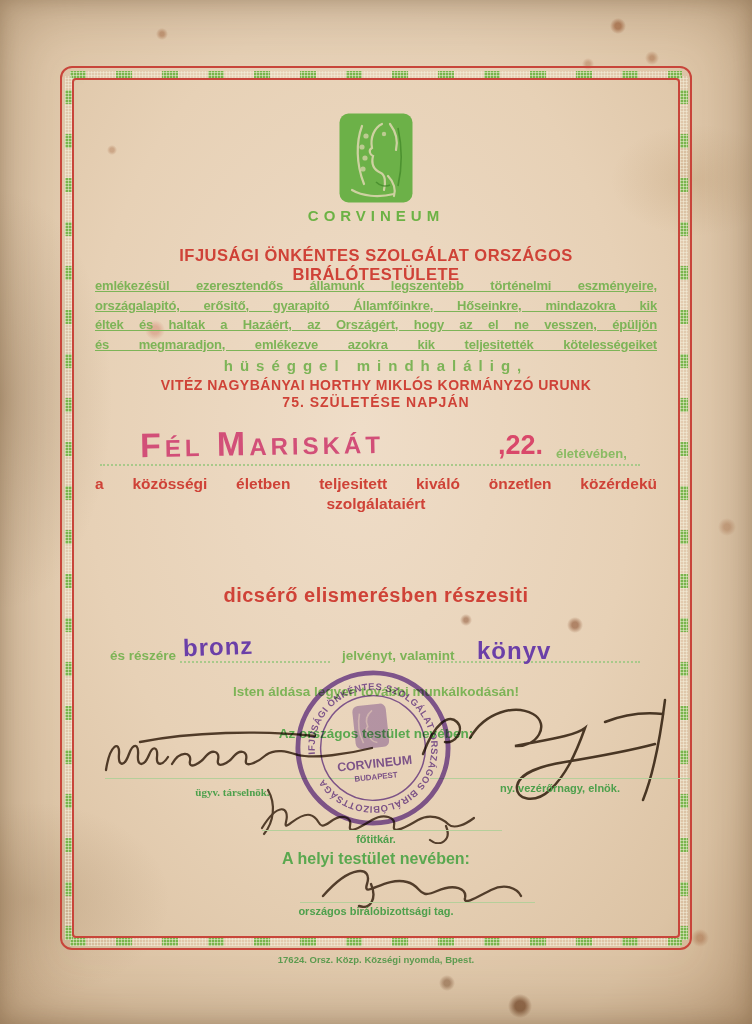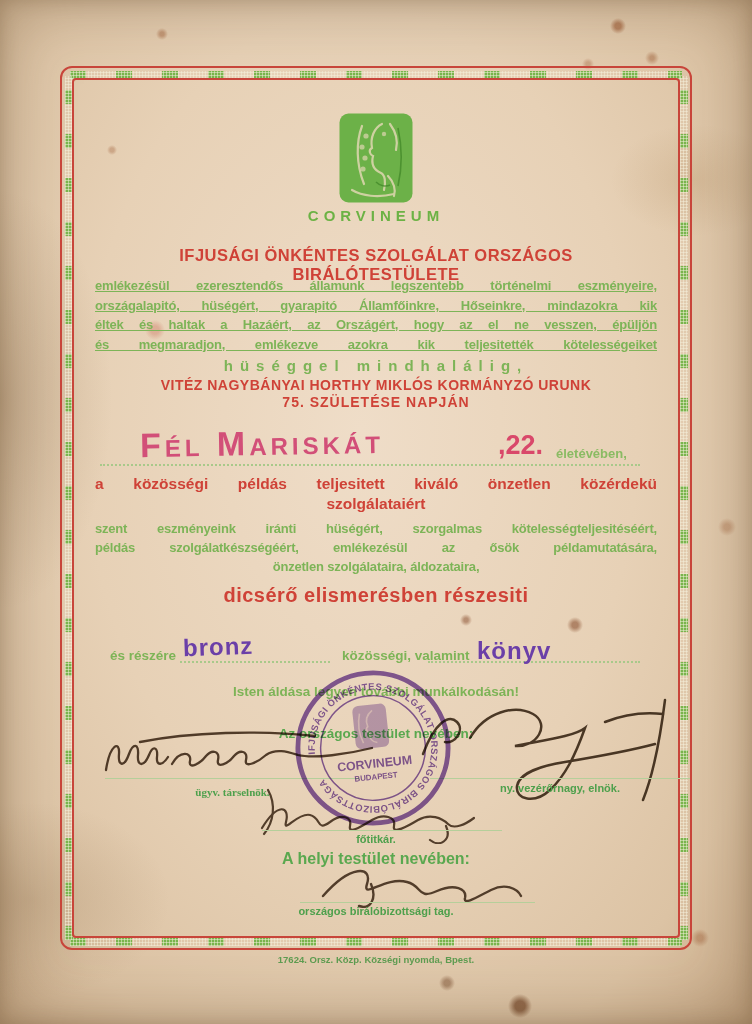--- a/index.html
+++ b/index.html
@@ -126,48 +126,43 @@
       <path d="M60,16 C64,34 64,56 60,74"></path>
       <path d="M38,70 C42,74 48,75 52,73"></path>
     </g>
   </svg>
 
   <div class="abs ctr brand">CORVINEUM</div>
   <div class="abs ctr red title">IFJUSÁGI ÖNKÉNTES SZOLGÁLAT ORSZÁGOS BIRÁLÓTESTÜLETE</div>
 
   <div class="abs preamble green">
     <div class="jline">emlékezésül ezeresztendős államunk legszentebb történelmi eszményeire,</div>
-    <div class="jline">országalapitó, hüségért, gyarapitó Államfőinkre, Hőseinkre, mindazokra kik</div>
+    <div class="jline">országalapitó, erősitő, gyarapitó Államfőinkre, Hőseinkre, mindazokra kik</div>
     <div class="jline">éltek és haltak a Hazáért, az Országért, hogy az el ne vesszen, épüljön</div>
     <div class="jline">és megmaradjon, emlékezve azokra kik teljesitették kötelességeiket</div>
   </div>
   <div class="abs ctr green motto">hüséggel mindhalálig,</div>
 
   <div class="abs ctr red occ1">VITÉZ NAGYBÁNYAI HORTHY MIKLÓS KORMÁNYZÓ URUNK</div>
   <div class="abs ctr red occ2">75. SZÜLETÉSE NAPJÁN</div>
 
   <div class="abs name">Fél Mariskát</div>
   <div class="abs age">,22.</div>
   <div class="abs agesfx">életévében,</div>
   <div class="abs dotline" style="top:464px; left:100px; width:540px;"></div>
 
-  <div class="abs red merit1 jline">a közösségi példás teljesitett kiváló önzetlen közérdekü</div>
+  <div class="abs red merit1 jline">a közösségi életben teljesitett kiváló önzetlen közérdekü</div>
   <div class="abs ctr red merit2">szolgálataiért</div>
-  <div class="abs mgreen green">
-    <div class="jline">szent eszményeink iránti hüségért, szorgalmas kötelességteljesitéséért,</div>
-    <div class="jline">példás szolgálatkészségéért, emlékezésül az ősök példamutatására,</div>
-    <div style="text-align:center;">önzetlen szolgálataira, áldozataira,</div>
-  </div>
 
   <div class="abs ctr red award">dicsérő elismerésben részesiti</div>
 
   <div class="abs green grant-prefix">és részére</div>
   <div class="abs dotline" style="top:661px; left:180px; width:150px;"></div>
   <div class="abs grant-badge">bronz</div>
-  <div class="abs green grant-middle">közösségi, valamint</div>
+  <div class="abs green grant-middle">jelvényt, valamint</div>
   <div class="abs dotline" style="top:661px; left:428px; width:212px;"></div>
   <div class="abs grant-gift">könyv</div>
 
   <div class="abs ctr green blessing">Isten áldása legyen további munkálkodásán!</div>
   <div class="abs ctr national">Az országos testület nevében:</div>
 
   <svg class="abs blend" style="left:100px; top:726px;" width="290" height="58" viewBox="0 0 290 58">
     <g stroke="#4a3827" fill="none" stroke-width="2.3" stroke-linecap="round" opacity=".92">
       <path d="M6,44 C10,18 20,14 19,28 C18,40 24,42 29,28 C33,17 39,17 38,29 C37,41 44,41 49,29 C53,19 58,21 57,31 C56,41 63,39 68,31"></path>
       <path d="M40,16 C90,6 160,4 215,10"></path>

